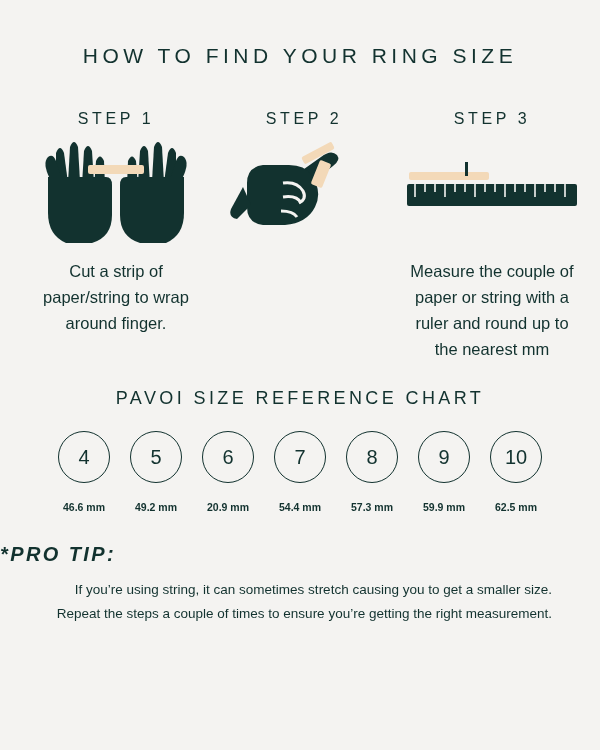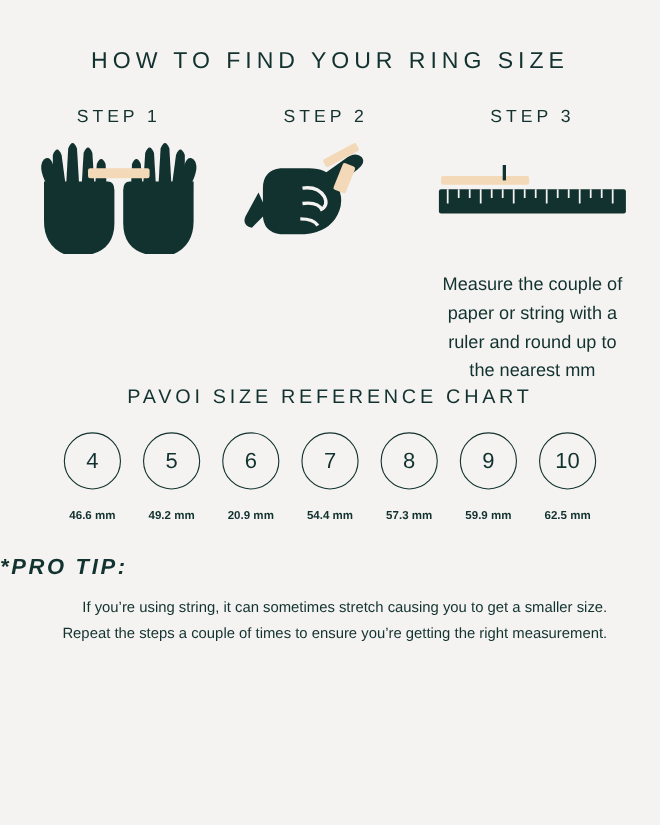--- a/index.html
+++ b/index.html
@@ -24,23 +24,23 @@
     text-align: center;
     font-size: 21px;
     letter-spacing: 4.5px;
     font-weight: 400;
     color: #12322f;
     margin: 0;
     padding-top: 44px;
   }
   .steps {
     display: flex;
-    justify-content: flex-start;
+    justify-content: flex-end;
     padding: 0 14px;
-    margin-top: 30px;
+    margin-top: 42px;
   }
   .step {
     width: 188px;
     text-align: center;
   }
   .step-title {
     font-size: 16px;
     letter-spacing: 3.6px;
     font-weight: 400;
     color: #12322f;
@@ -57,20 +57,21 @@
     line-height: 26px;
     color: #12322f;
     margin-top: 10px;
     padding: 0 4px;
   }
   .chart-title {
     text-align: center;
     font-size: 18px;
     letter-spacing: 3.4px;
     font-weight: 400;
+    margin-top: 26px;
     color: #12322f;
   }
   .sizes-row {
     display: flex;
     justify-content: center;
     gap: 18px;
     margin-top: 22px;
   }
   .size-cell {
     width: 54px;
@@ -144,20 +145,21 @@
               <path d="M58 16 q4 -10 8 0 l2 32 -12 2z"></path>
               <path d="M70 26 q4 -9 8 0 l1 24 -11 2z"></path>
               <path d="M24 44 q-8 -16 -2 -22 q5 -4 8 4 l6 18z"></path>
               <path d="M22 42 h58 q6 0 6 8 v30 q0 22 -20 28 h-26 q-18 -8 -18 -30z"></path>
             </g>
 
             <rect x="62" y="30" width="56" height="9" rx="2" fill="#f3d9b8"></rect>
           </svg>
         </span>
       </div>
+      <div class="step-desc">Cut a strip of paper/string to wrap around finger.</div>
     </div>
 
     <div class="step">
       <div class="step-title">STEP 2</div>
       <div class="step-art">
         <span>
           <svg width="150" height="110" viewBox="0 0 150 110">
             <g fill="#12322f">
 
               <path d="M92 22 q10 -8 16 -2 q4 5 -4 11 l-26 20 -10 -12z"></path>

